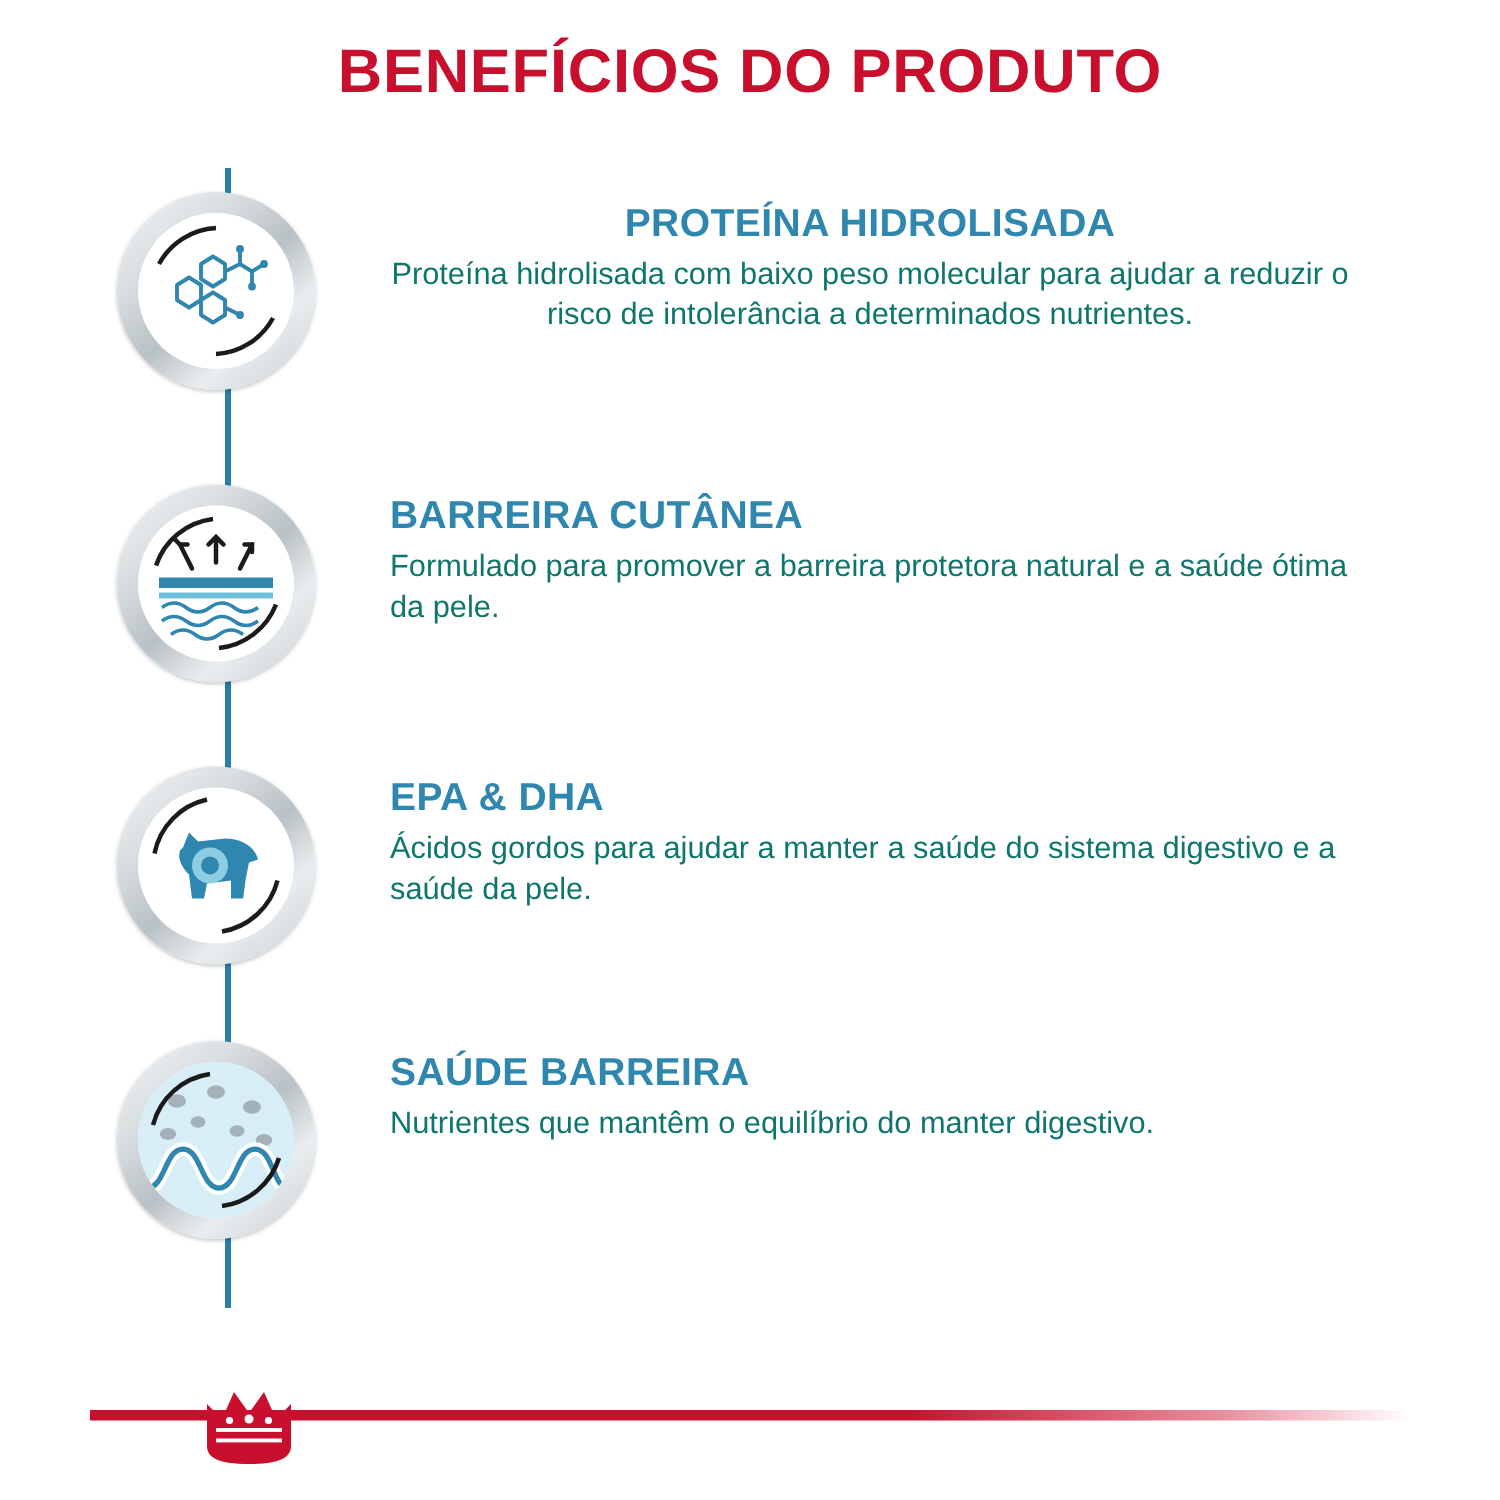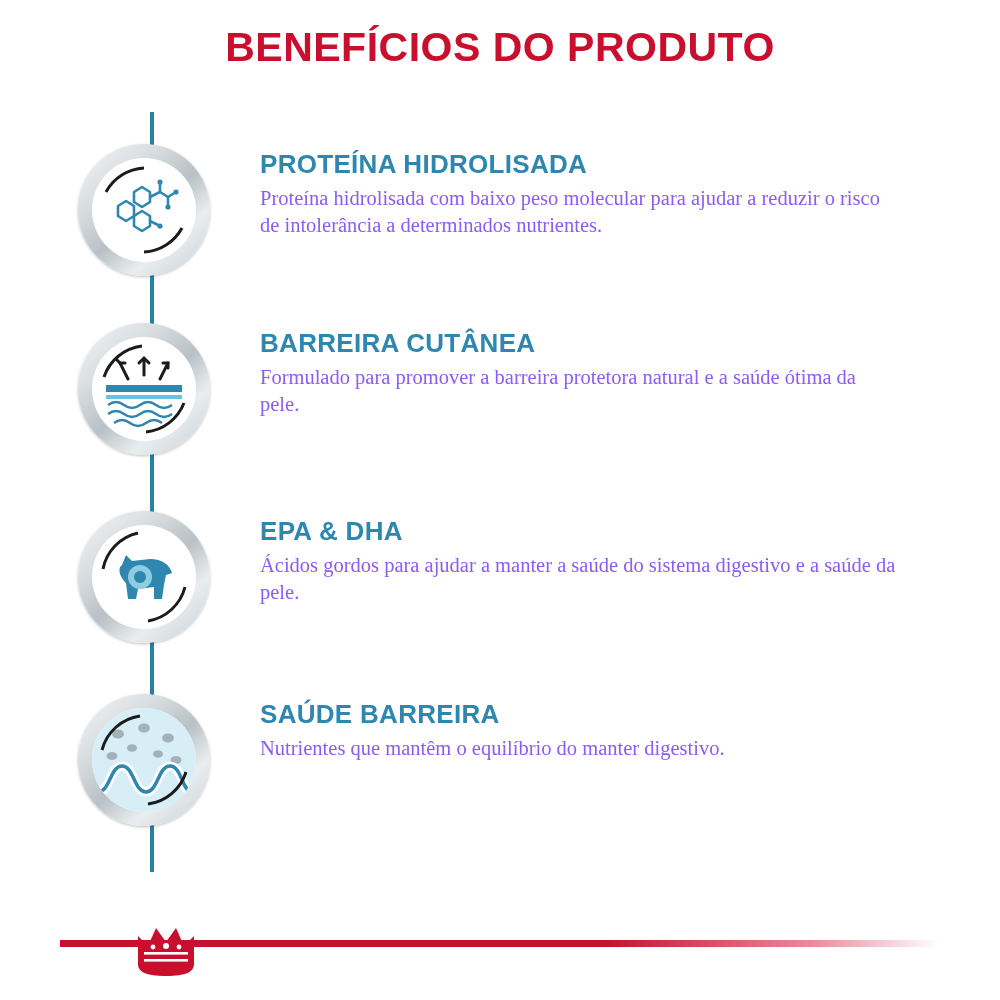--- a/index.html
+++ b/index.html
@@ -45,21 +45,21 @@
     background: #2a7fa8;
   }
 
   
   .benefit {
     position: absolute;
     left: 60px;
     width: 900px;
     height: 150px;
   }
-  .benefit.b0 { top: 144px; }
+  .benefit.b0 { top: 128px; text-align: center; }
   .benefit.b1 { top: 323px; }
   .benefit.b2 { top: 511px; }
   .benefit.b3 { top: 694px; }
 
   .icon-wrap {
     position: absolute;
     left: 0;
     top: 0;
     width: 150px;
     height: 150px;
@@ -100,24 +100,24 @@
   .b-title {
     font-size: 26px;
     font-weight: bold;
     color: #2f86ae;
     letter-spacing: 0.3px;
     margin: 0 0 6px 0;
     line-height: 1.1;
   }
   .b-desc {
     font-size: 20.5px;
-    color: #8b5cf6;
+    color: #0f766e;
     line-height: 1.36;
     margin: 0;
-    font-family: Liberation Serif, serif;
+    font-family: Liberation Sans, sans-serif;
   }
 
   
   .footer-rule {
     position: absolute;
     left: 60px;
     top: 940px;
     width: 880px;
     height: 7px;
     background: linear-gradient(to right, #c8102e 0%, #c8102e 62%, #e98fa0 86%, #ffffff 100%);

